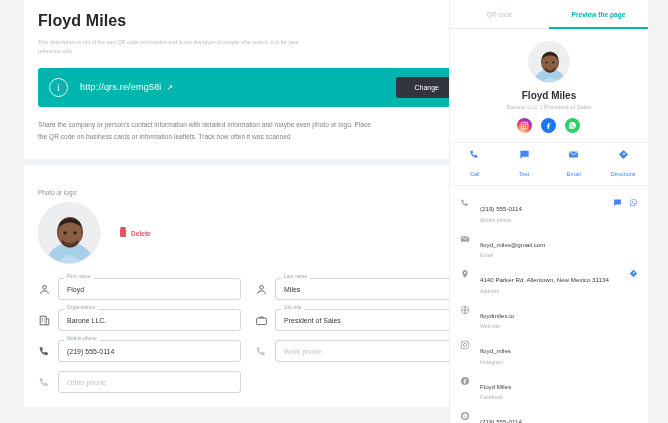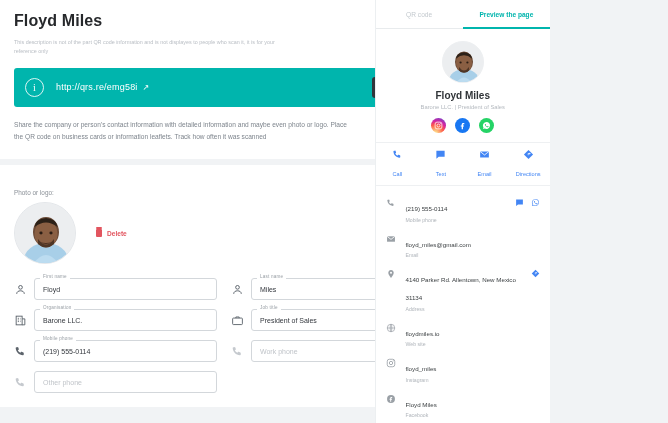--- a/index.html
+++ b/index.html
@@ -2,21 +2,21 @@
 <html><head>
 <meta charset="utf-8">
 <style>
   * { box-sizing: border-box; margin: 0; padding: 0; }
   html, body {
     width: 668px; height: 423px;
     font-family: "Liberation Sans", sans-serif;
     background: #f1f3f5;
     overflow: hidden;
   }
-  .app { display: flex; width: 550px; height: 423px; }
+  .app { display: flex; width: 648px; height: 423px; padding-left: 24px; }
 
   
   .left { width: 455px; height: 423px; padding: 0; overflow: hidden; }
   .card { background: #ffffff; width: 455px; }
   .card-top { padding: 12px 14px 16px 14px; }
   .page-title { font-size: 16px; font-weight: 700; color: #26282b; letter-spacing: .1px; }
   .page-desc {
     margin-top: 8px; font-size: 5.4px; line-height: 1.75; color: #b9bec4;
     max-width: 262px;
   }

